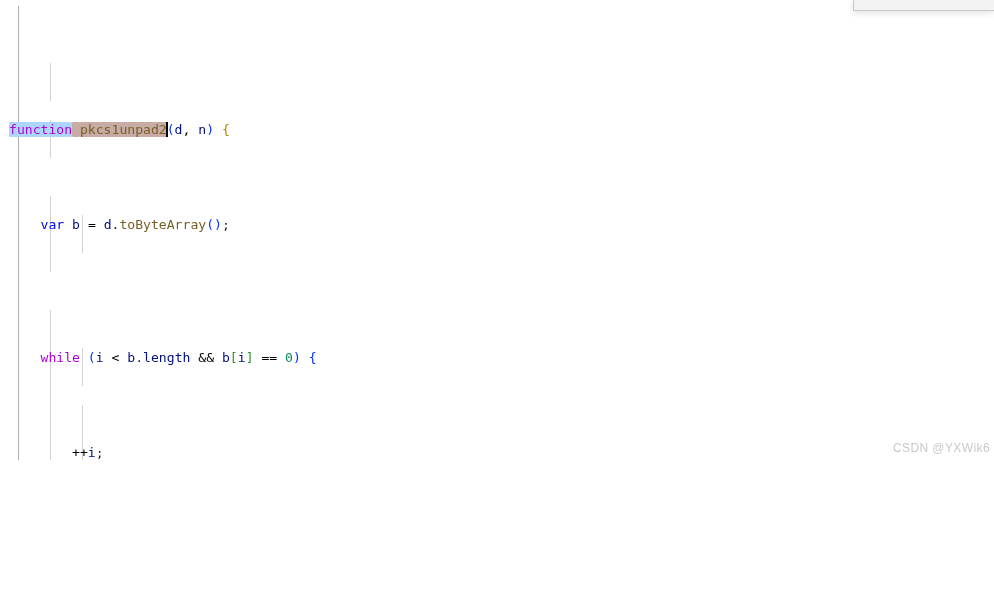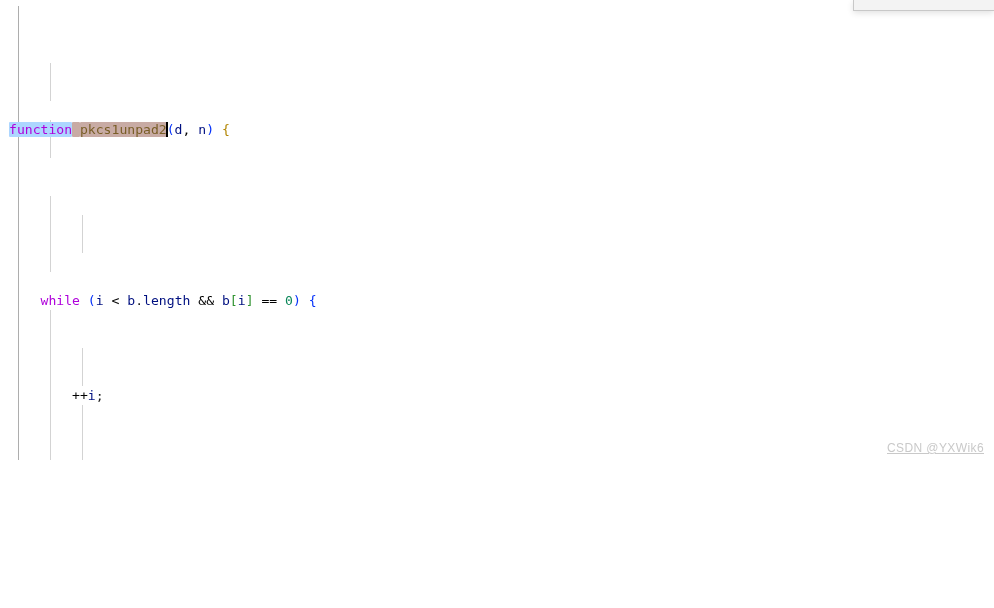--- a/index.html
+++ b/index.html
@@ -104,29 +104,28 @@
     background: #f3f3f3;
     border-left: 1px solid #c8c8c8;
     border-bottom: 1px solid #c8c8c8;
     box-shadow: 0 2px 6px rgba(0,0,0,0.12);
     z-index: 20;
   }
 
   
   #watermark {
     position: absolute;
-    right: 10px;
+    right: 4px;
     bottom: 5px;
     font-family: "Liberation Sans", sans-serif;
     font-size: 12px;
     color: #c9c9c9;
     letter-spacing: 0.4px;
     z-index: 30;
     user-select: none;
-    text-decoration: underline;
   }
 </style>
 </head>
 <body>
 
 <div id="editor">
 
   <div id="popup-strip"></div>
 
   <div id="code">
@@ -141,20 +140,21 @@
       <div class="guide dim" style="left:82px; top:228px; height:38px;"></div>
       <div class="guide dim" style="left:82px; top:361px; height:38px;"></div>
       <div class="guide dim" style="left:82px; top:418px; height:57px;"></div>
       <div class="guide dim" style="left:82px; top:494px; height:57px;"></div>
     </div>
 
     
     <div class="ln"><span class="code-text"><span class="kw sel">function</span><span class="occ"> </span><span class="fn occ">pkcs1unpad2</span><span class="caret"></span><span class="b0">(</span><span class="idn">d</span><span class="op">, </span><span class="idn">n</span><span class="b0">)</span> <span class="br-gold">{</span></span></div>
 
     
+    <div class="ln"><span class="code-text">    <span class="kwd">var</span> <span class="idn">b</span> <span class="op">=</span> <span class="idn">d</span>.<span class="fn">toByteArray</span><span class="b0">()</span>;</span></div>
 
     
 
     
     <div class="ln"><span class="code-text">    <span class="kw">while</span> <span class="b0">(</span><span class="idn">i</span> <span class="op">&lt;</span> <span class="idn">b</span>.<span class="idn">length</span> <span class="op">&amp;&amp;</span> <span class="idn">b</span><span class="b1">[</span><span class="idn">i</span><span class="b1">]</span> <span class="op">==</span> <span class="num">0</span><span class="b0">)</span> <span class="b0">{</span></span></div>
 
     
     <div class="ln"><span class="code-text">        <span class="op">++</span><span class="idn">i</span>;</span></div>
 
     

